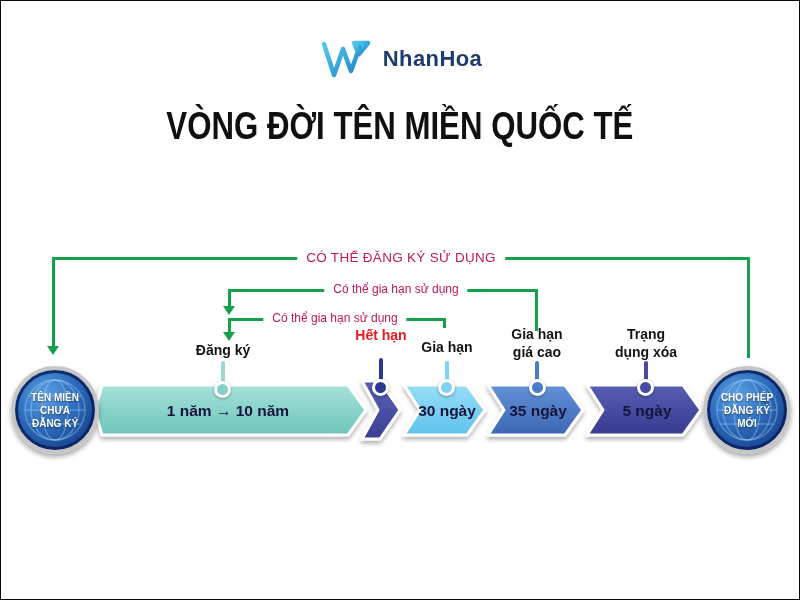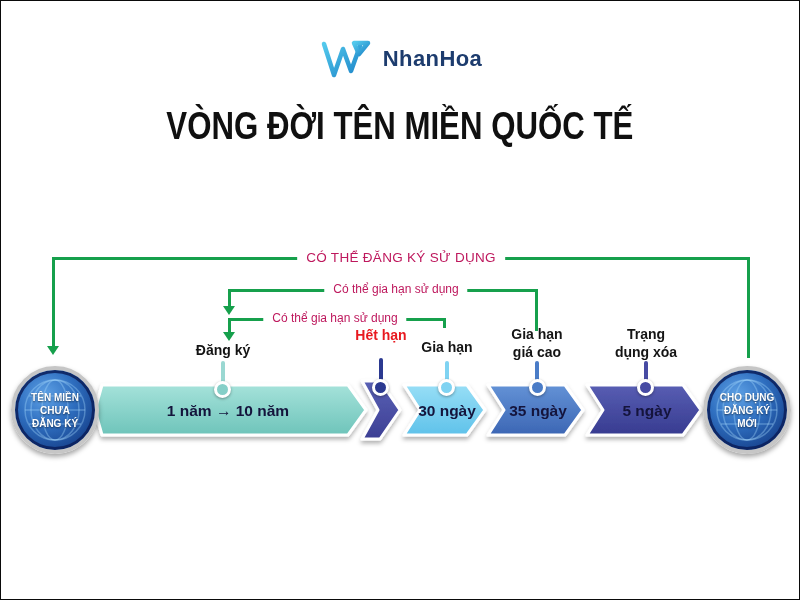--- a/index.html
+++ b/index.html
@@ -163,18 +163,18 @@
     <svg class="node-globe" width="80" height="80" viewBox="0 0 80 80">
       <g fill="none" stroke="rgba(170,220,255,.35)" stroke-width="1.5">
         <circle cx="40" cy="40" r="30"></circle>
         <ellipse cx="40" cy="40" rx="13" ry="30"></ellipse>
         <ellipse cx="40" cy="40" rx="24" ry="30"></ellipse>
         <line x1="10" y1="40" x2="70" y2="40"></line>
         <line x1="14" y1="26" x2="66" y2="26"></line>
         <line x1="14" y1="54" x2="66" y2="54"></line>
       </g>
     </svg>
-    <div class="node-label">CHO DỤNG
+    <div class="node-label">CHO PHÉP
 ĐĂNG KÝ
 MỚI</div>
   </div>
 
 </div>
 
 </body></html>

